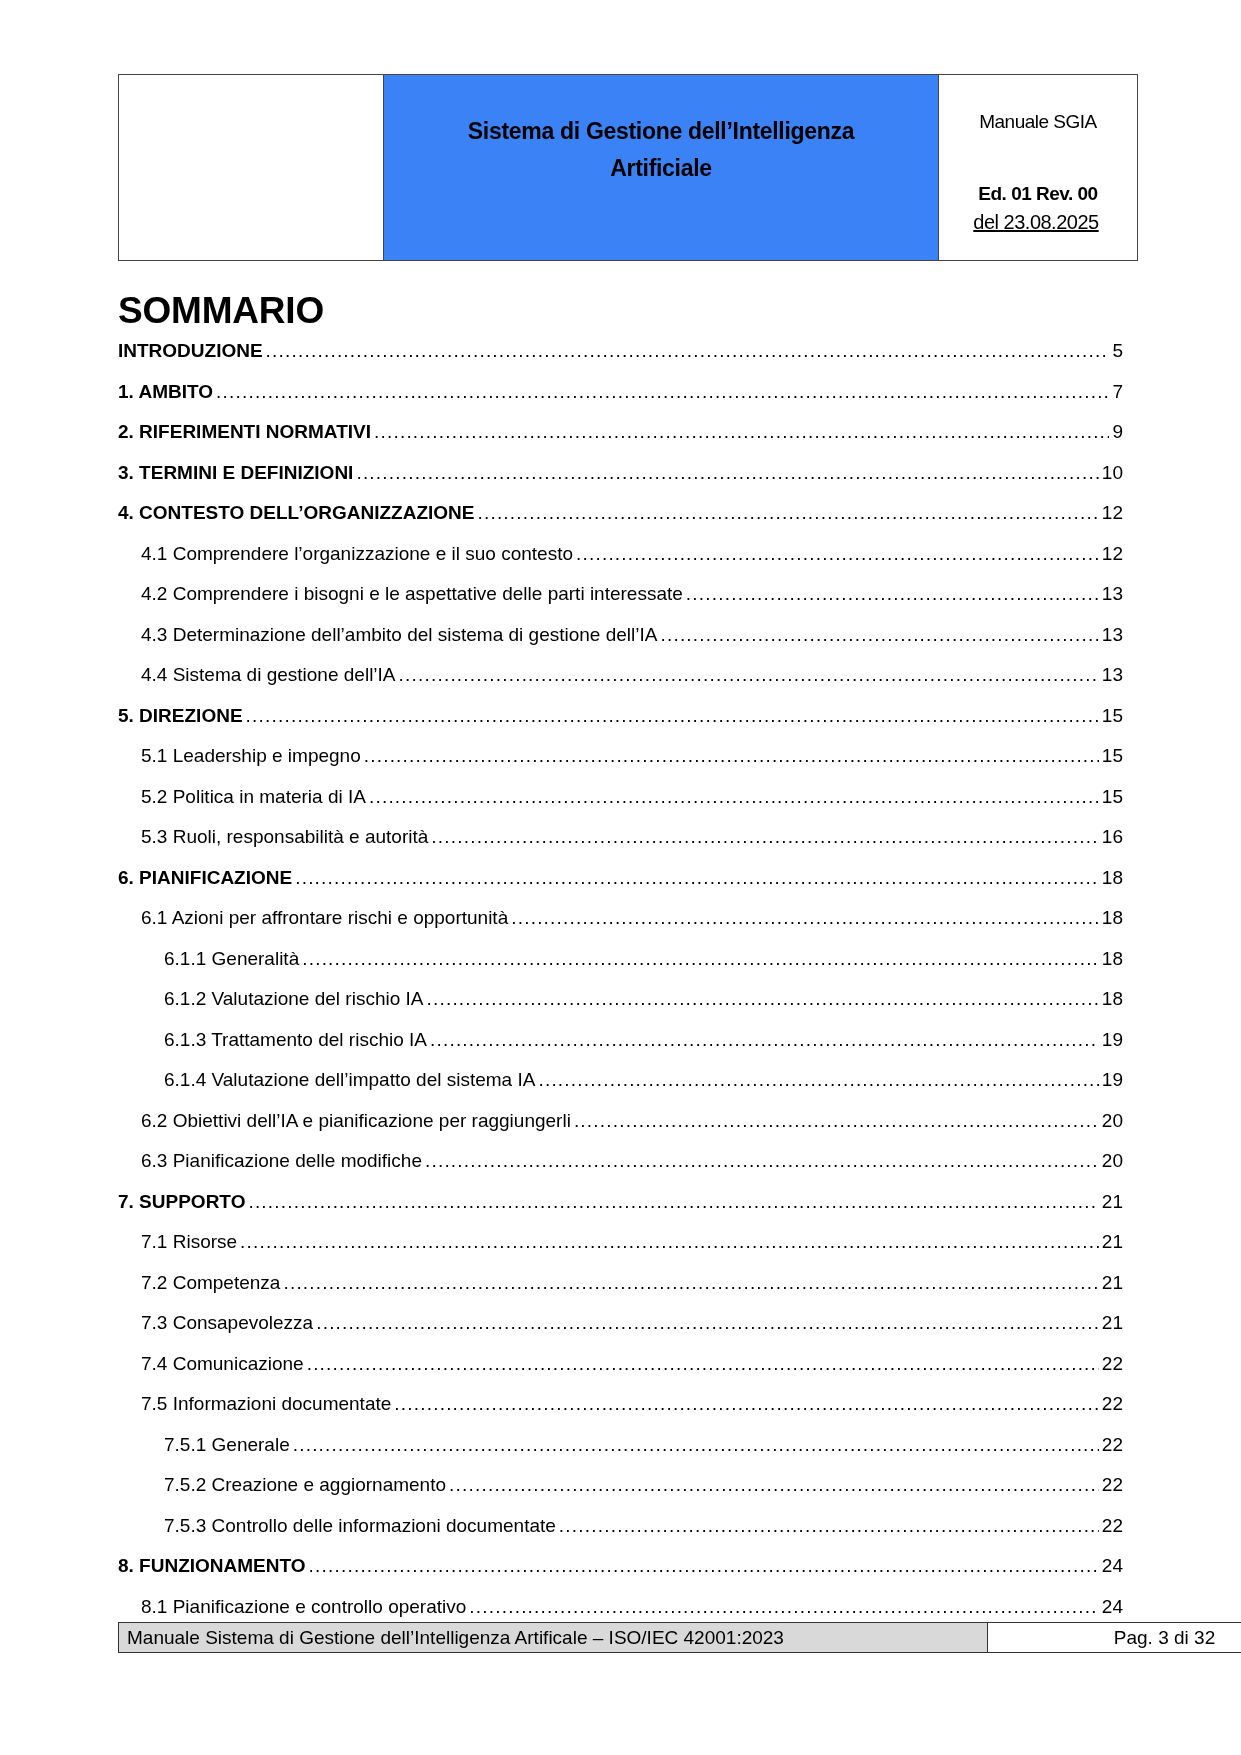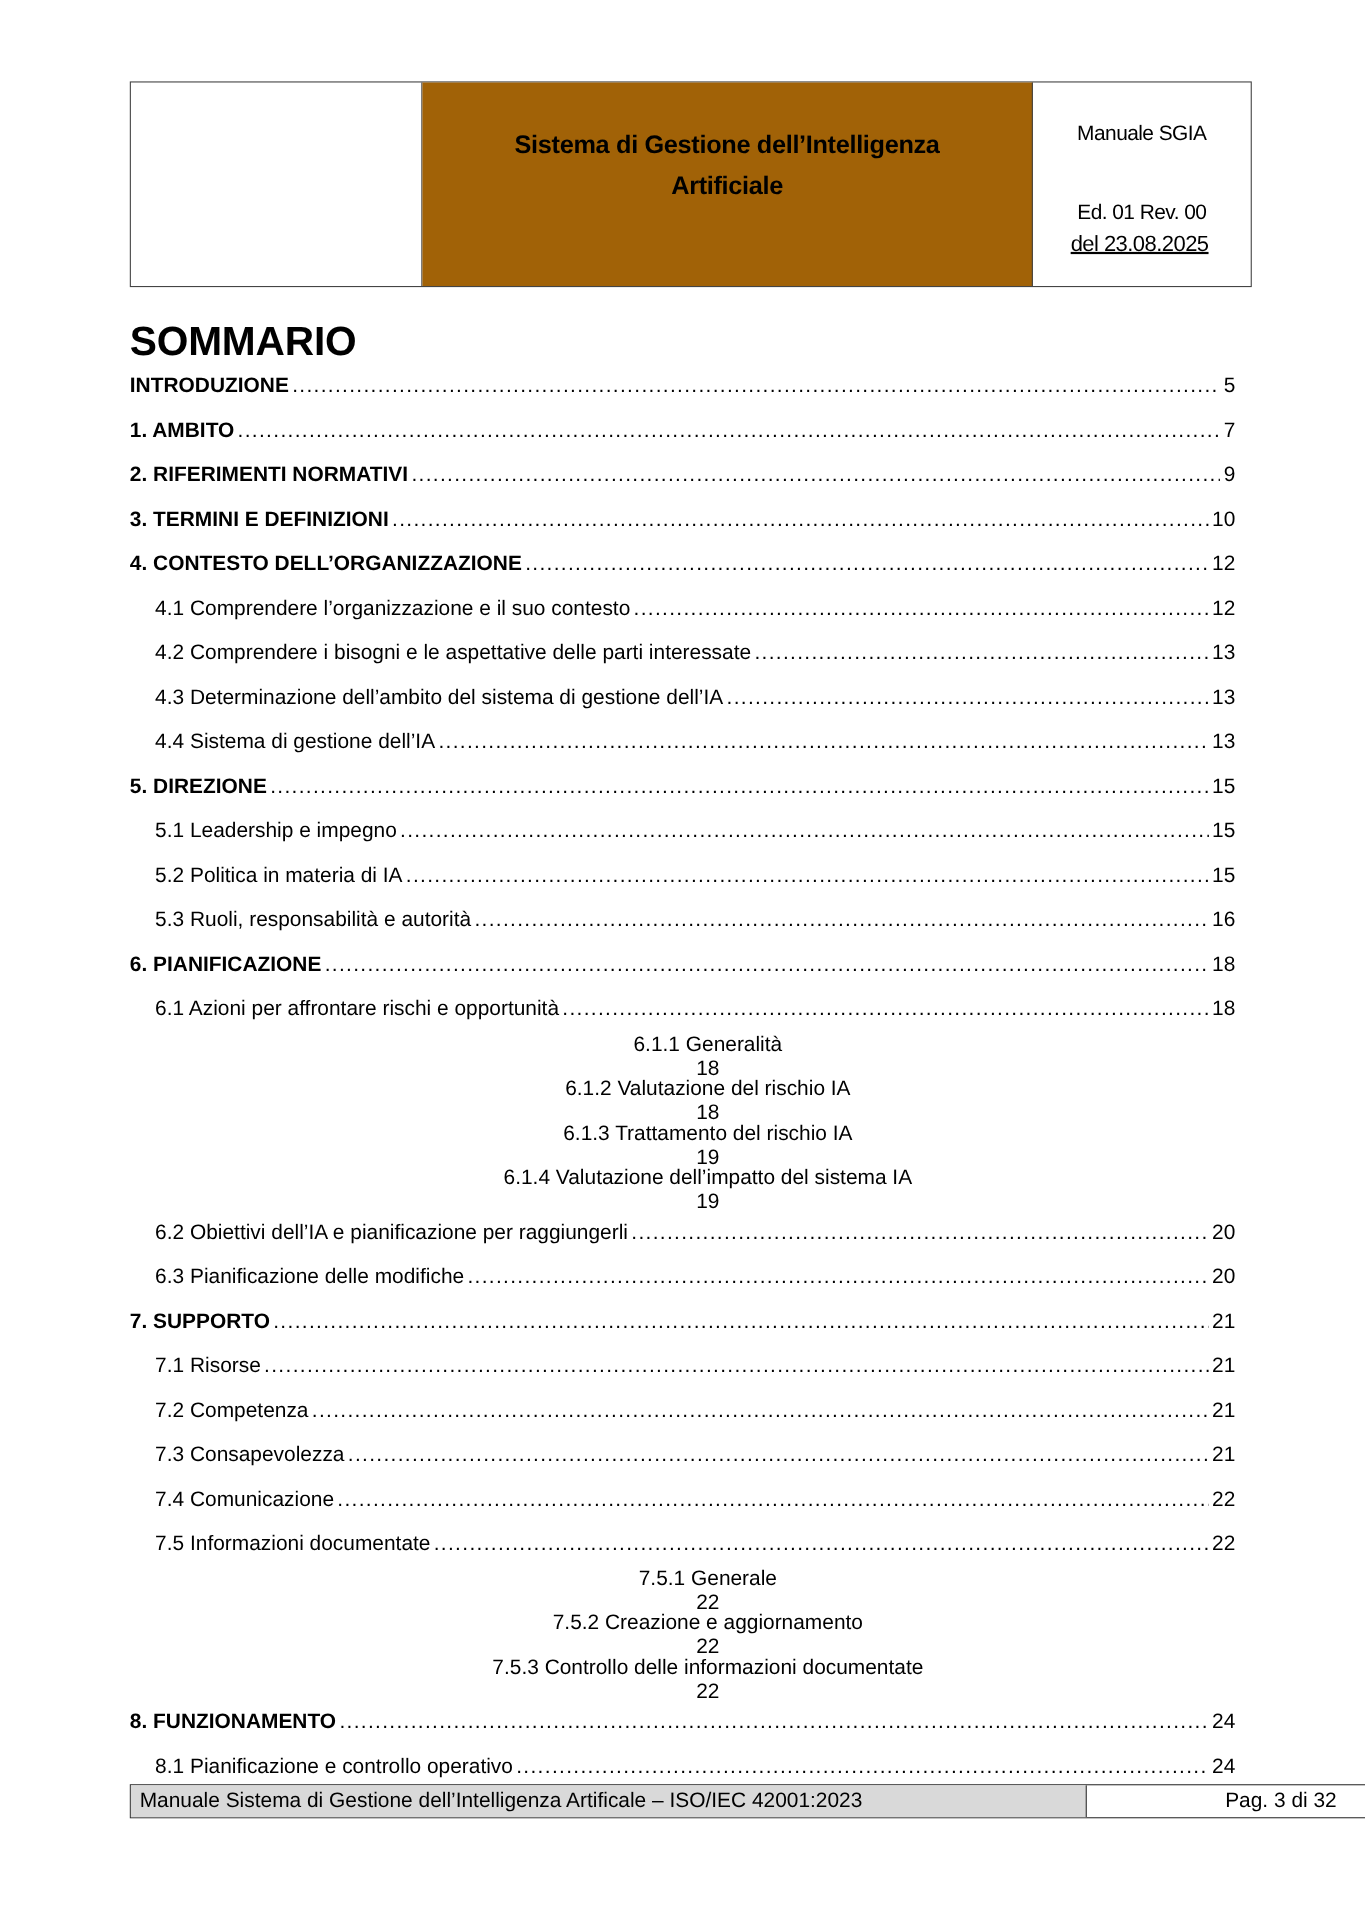--- a/index.html
+++ b/index.html
@@ -3,39 +3,39 @@
 <meta charset="utf-8">
 <style>
   html, body { margin: 0; padding: 0; background: #ffffff; }
   body { width: 1241px; height: 1755px; position: relative; overflow: hidden;
          font-family: "DejaVu Sans", sans-serif; color: #000; }
 
   
   .hdr { position: absolute; left: 118px; top: 74px; width: 1020px; height: 187px;
          border: 1.5px solid #444; box-sizing: border-box; display: flex; }
   .hdr-logo { width: 265px; border-right: 1.5px solid #444; box-sizing: border-box; }
-  .hdr-title { width: 555px; background: #a16207; border-right: 1.5px solid #444; box-sizing: border-box;
+  .hdr-title { width: 555px; background: #3b82f6; border-right: 1.5px solid #444; box-sizing: border-box;
                display: flex; align-items: flex-start; justify-content: center; text-align: center;
                padding-top: 38px; }
   .hdr-title span { font-family: "Liberation Sans", sans-serif; font-weight: bold; font-size: 23px;
                     line-height: 37px; letter-spacing: -0.3px; width: 460px; }
   .hdr-meta { flex: 1; position: relative; text-align: center; font-family: "Liberation Sans", sans-serif; }
   .hdr-doc { position: absolute; top: 36px; left: 0; right: 0; font-weight: normal; font-size: 19px; letter-spacing: -0.5px; }
-  .hdr-ed { position: absolute; top: 108px; left: 0; right: 0; font-weight: normal; font-size: 19px; letter-spacing: -0.5px; }
+  .hdr-ed { position: absolute; top: 108px; left: 0; right: 0; font-weight: bold; font-size: 19px; letter-spacing: -0.5px; }
   .hdr-date { position: absolute; top: 136px; left: 0; right: 4px; font-size: 20px; letter-spacing: -0.5px; text-decoration: underline; }
 
   
   .toc-title { position: absolute; left: 118px; top: 290px; font-family: "Liberation Sans", sans-serif;
                font-weight: bold; font-size: 37px; letter-spacing: -0.2px; }
   .toc { position: absolute; left: 118px; top: 331px; width: 1005px; }
   .toc-row { height: 40.5px; display: flex; align-items: center; font-family: "Liberation Sans", sans-serif;
              font-size: 19px; white-space: nowrap; overflow: hidden; }
   .toc-row.l1 { font-weight: bold; padding-left: 0; }
   .toc-row.l2 { padding-left: 23px; }
-  .toc-row.l3 { padding-left: 46px; flex-direction: column; }
+  .toc-row.l3 { padding-left: 46px; }
   .toc-label { flex: 0 0 auto; }
   .toc-dots { flex: 1 1 auto; overflow: hidden; font-weight: normal; letter-spacing: 1.2px; margin: 0 3px;
               color: #000; }
   .toc-dots::before { content: "........................................................................................................................................................................................................................"; }
   .toc-page { flex: 0 0 auto; font-weight: normal; text-align: right; min-width: 10px; }
 
   
   .ftr { position: absolute; left: 118px; top: 1622px; width: 1224px; height: 31px;
          border: 1.5px solid #333; box-sizing: border-box; display: flex; font-family: "Liberation Sans", sans-serif; font-size: 19px; }
   .ftr-left { width: 869px; background: #d9d9d9; border-right: 1.5px solid #333; box-sizing: border-box;

